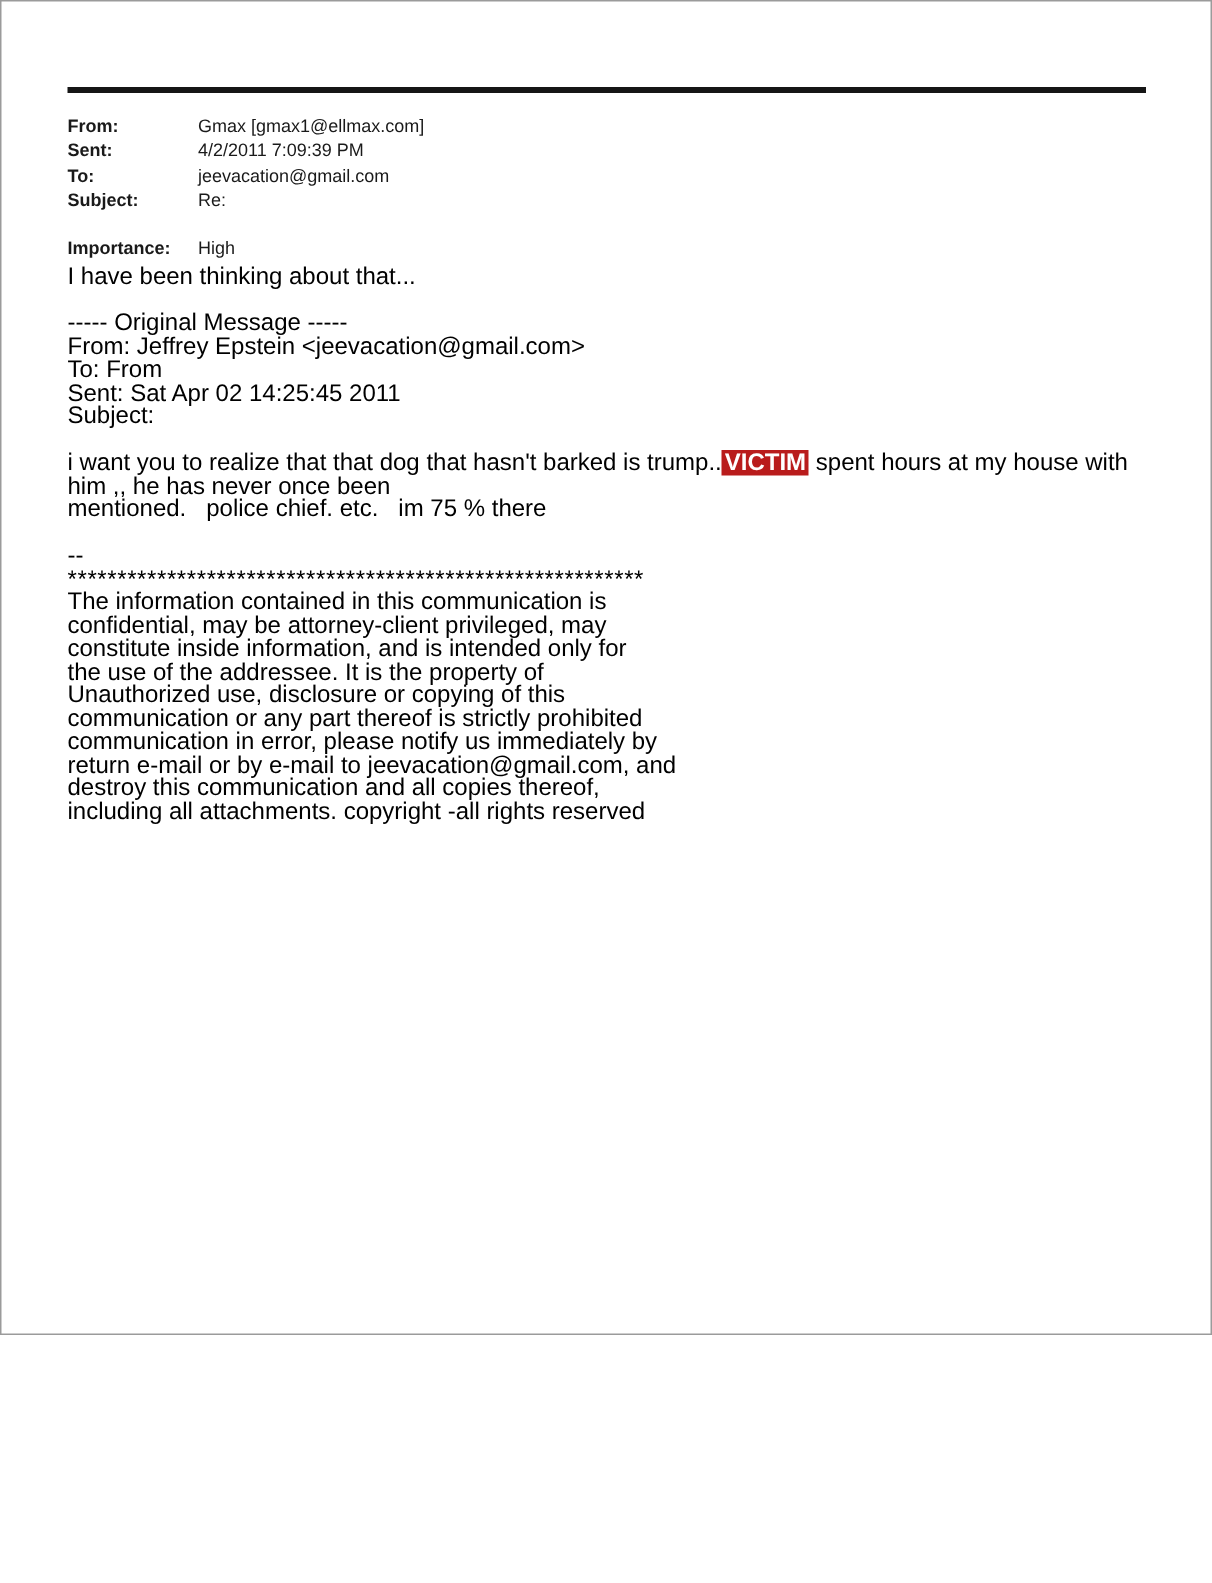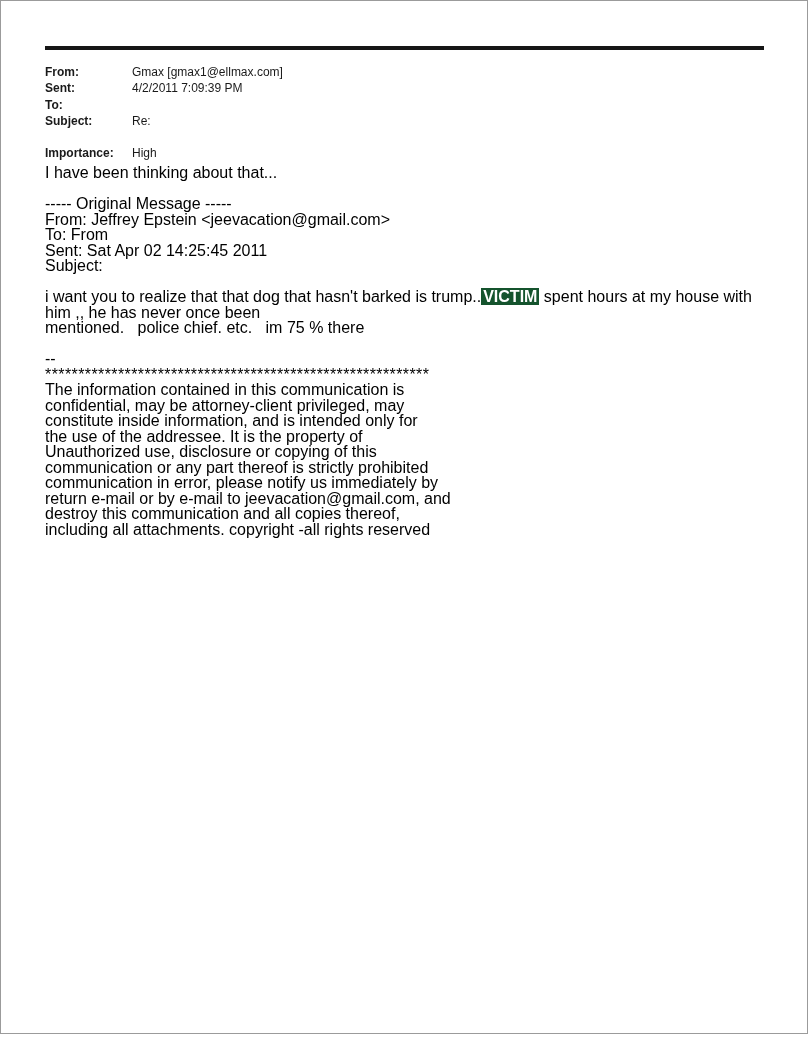--- a/index.html
+++ b/index.html
@@ -3,25 +3,25 @@
 <meta charset="utf-8">
 <style>
   html, body {
     margin: 0;
     padding: 0;
     background: #ffffff;
   }
   .page {
     position: relative;
     width: 808px;
-    height: 1034px;
+    height: 890px;
     box-sizing: border-box;
     border: 1px solid #9b9b9b;
     background: #ffffff;
-    padding: 4px 43px 0 44px;
+    padding: 16px 43px 0 44px;
     overflow: hidden;
     color: #000000;
   }
   .top-rule {
     margin-top: 41px;
     height: 4px;
     background: #161616;
   }
   .header {
     margin-top: 14px;
@@ -52,21 +52,21 @@
     color: #000000;
   }
   .mailbody p, .mailbody div.block {
     margin: 0;
   }
   .gap1 { height: 15.5px; }
   .message {
     white-space: pre-wrap;
   }
   .redacted {
-    background: #14532d;
+    background: #b91c1c;
     color: #ffffff;
     font-weight: bold;
     padding: 0 2px;
   }
   .asterisks {
     letter-spacing: 0.4px;
   }
 </style>
 </head>
 <body>
@@ -79,20 +79,21 @@
     <div class="hrow">
       <span class="hlabel">From:</span>
       <span class="hvalue">Gmax [gmax1@ellmax.com]</span>
     </div>
     <div class="hrow">
       <span class="hlabel">Sent:</span>
       <span class="hvalue">4/2/2011 7:09:39 PM</span>
     </div>
     <div class="hrow">
       <span class="hlabel">To:</span>
+      <span class="hvalue">jeevacation@gmail.com</span>
     </div>
     <div class="hrow">
       <span class="hlabel">Subject:</span>
       <span class="hvalue">Re:</span>
     </div>
     <div class="hrow importance">
       <span class="hlabel">Importance:</span>
       <span class="hvalue">High</span>
     </div>
   </div>

